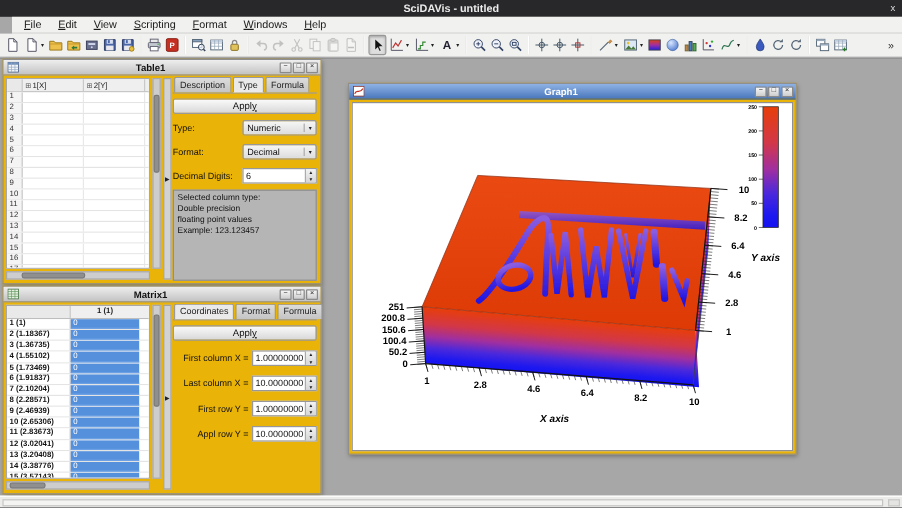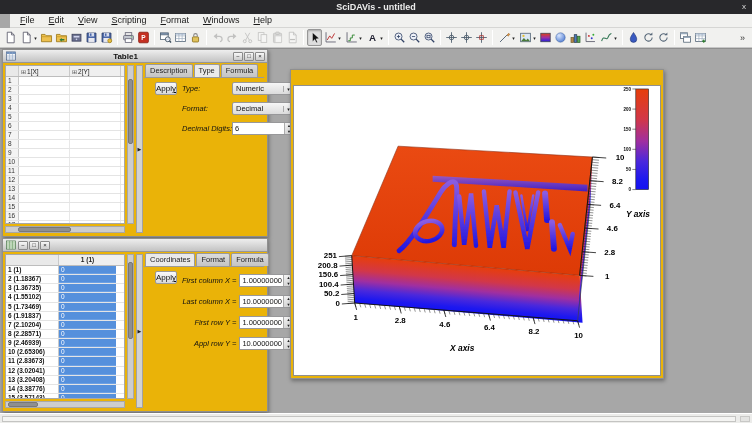--- a/index.html
+++ b/index.html
@@ -54,25 +54,25 @@
   .hsb .thumb{position:absolute;top:0;bottom:0;background:#8f8f8f;border:1px solid #787878;border-radius:2px;}
   .expander{position:absolute;width:7px;background:#d2d2d2;border:1px solid #a2a2a2;display:flex;
             align-items:center;justify-content:center;font-size:5px;color:#222;}
 
   
   .panel{position:absolute;left:141px;top:15px;right:3px;bottom:3px;}
   .tabs{display:flex;height:13px;padding-left:1px;border-bottom:1px solid #9a9a9a;align-items:flex-end;}
   .tab{font-size:7.5px;padding:0 4px;line-height:12px;background:linear-gradient(#dcdcdc,#c4c4c4);
        border:1px solid #9a9a9a;border-bottom:none;border-radius:2px 2px 0 0;margin-right:1px;color:#222;}
   .tab.active{background:#eaeaea;position:relative;z-index:2;}
-  .pbody{padding:4px 11px;display:flex;flex-direction:row;gap:5px;}
+  .pbody{padding:4px 0;display:flex;flex-direction:column;gap:5px;}
   .applybtn{height:13px;background:linear-gradient(#fafafa,#d8d8d8);border:1px solid #9a9a9a;border-radius:2px;
             font-size:8px;text-align:center;line-height:11px;color:#111;}
   .frow{display:flex;align-items:center;justify-content:space-between;font-size:7.5px;color:#111;}
-  .frow .flabel{white-space:nowrap;font-style:italic;}
+  .frow .flabel{white-space:nowrap;}
   .mx .frow .flabel{flex:1;text-align:right;margin-right:3px;}
   .sel{width:62px;height:13px;background:linear-gradient(#f6f6f6,#dcdcdc);border:1px solid #98989a;
        border-radius:2px;display:flex;align-items:center;flex:none;}
   .sel .txt{flex:1;padding-left:3px;font-size:7.5px;overflow:hidden;white-space:nowrap;}
   .sel .arr{width:10px;border-left:1px solid #ababab;text-align:center;font-size:5px;color:#222;}
   .spin{width:62px;height:13px;background:#fff;border:1px solid #98989a;display:flex;flex:none;}
   .mx .spin{width:54px;}
   .spin .txt{flex:1;padding-left:2px;font-size:7.5px;line-height:11px;overflow:hidden;white-space:nowrap;}
   .spin .btns{width:9px;border-left:1px solid #ababab;display:flex;flex-direction:column;
               background:linear-gradient(#f2f2f2,#d6d6d6);}
@@ -688,20 +688,21 @@
 Example: 123.123457</div>
         </div>
       </div>
     </div>
 
     <div class="win mx" id="matrixwin" style="left:2px;top:189px;width:266px;height:174px;">
       <div class="wtitle">
         <svg class="ticon">
             <use href="#s-ticon-matrix"></use>
           </svg>
+        <span class="tlabel">Matrix1</span>
         <span class="wbtns" id="mxbtns">
             <span class="wbtn">−</span>
             <span class="wbtn">□</span>
             <span class="wbtn">×</span>
           </span>
       </div>
       <div class="gridarea" id="mxgrid">
           <div class="mghead">
             <span class="corner"></span>
             <span class="mcol">1 (1)</span>
@@ -822,20 +823,31 @@
                     <span>▼</span>
                   </span>
                 </span>
               </div>
             </div>
         </div>
       </div>
     </div>
 
     <div class="win graphwin" style="left:290px;top:20px;width:374px;height:310px;">
+      <div class="wtitle">
+        <svg class="ticon">
+            <use href="#s-ticon-graph"></use>
+          </svg>
+        <span class="tlabel">Graph1</span>
+        <span class="wbtns" id="grbtns">
+            <span class="wbtn">−</span>
+            <span class="wbtn">□</span>
+            <span class="wbtn">×</span>
+          </span>
+      </div>
       <div class="gcanvas">
         <svg id="plot" viewBox="0 0 370 293">
           <defs>
             <linearGradient id="fg" x1="0" y1="0" x2="0" y2="1">
               <stop offset="0" stop-color="#e73e0a"></stop>
                 <stop offset=".3" stop-color="#d23748"></stop>
               <stop offset=".52" stop-color="#a02fa0"></stop>
                 <stop offset=".72" stop-color="#4a28dc"></stop>
               <stop offset=".9" stop-color="#1d18ef"></stop>
                 <stop offset="1" stop-color="#1512f2"></stop>

